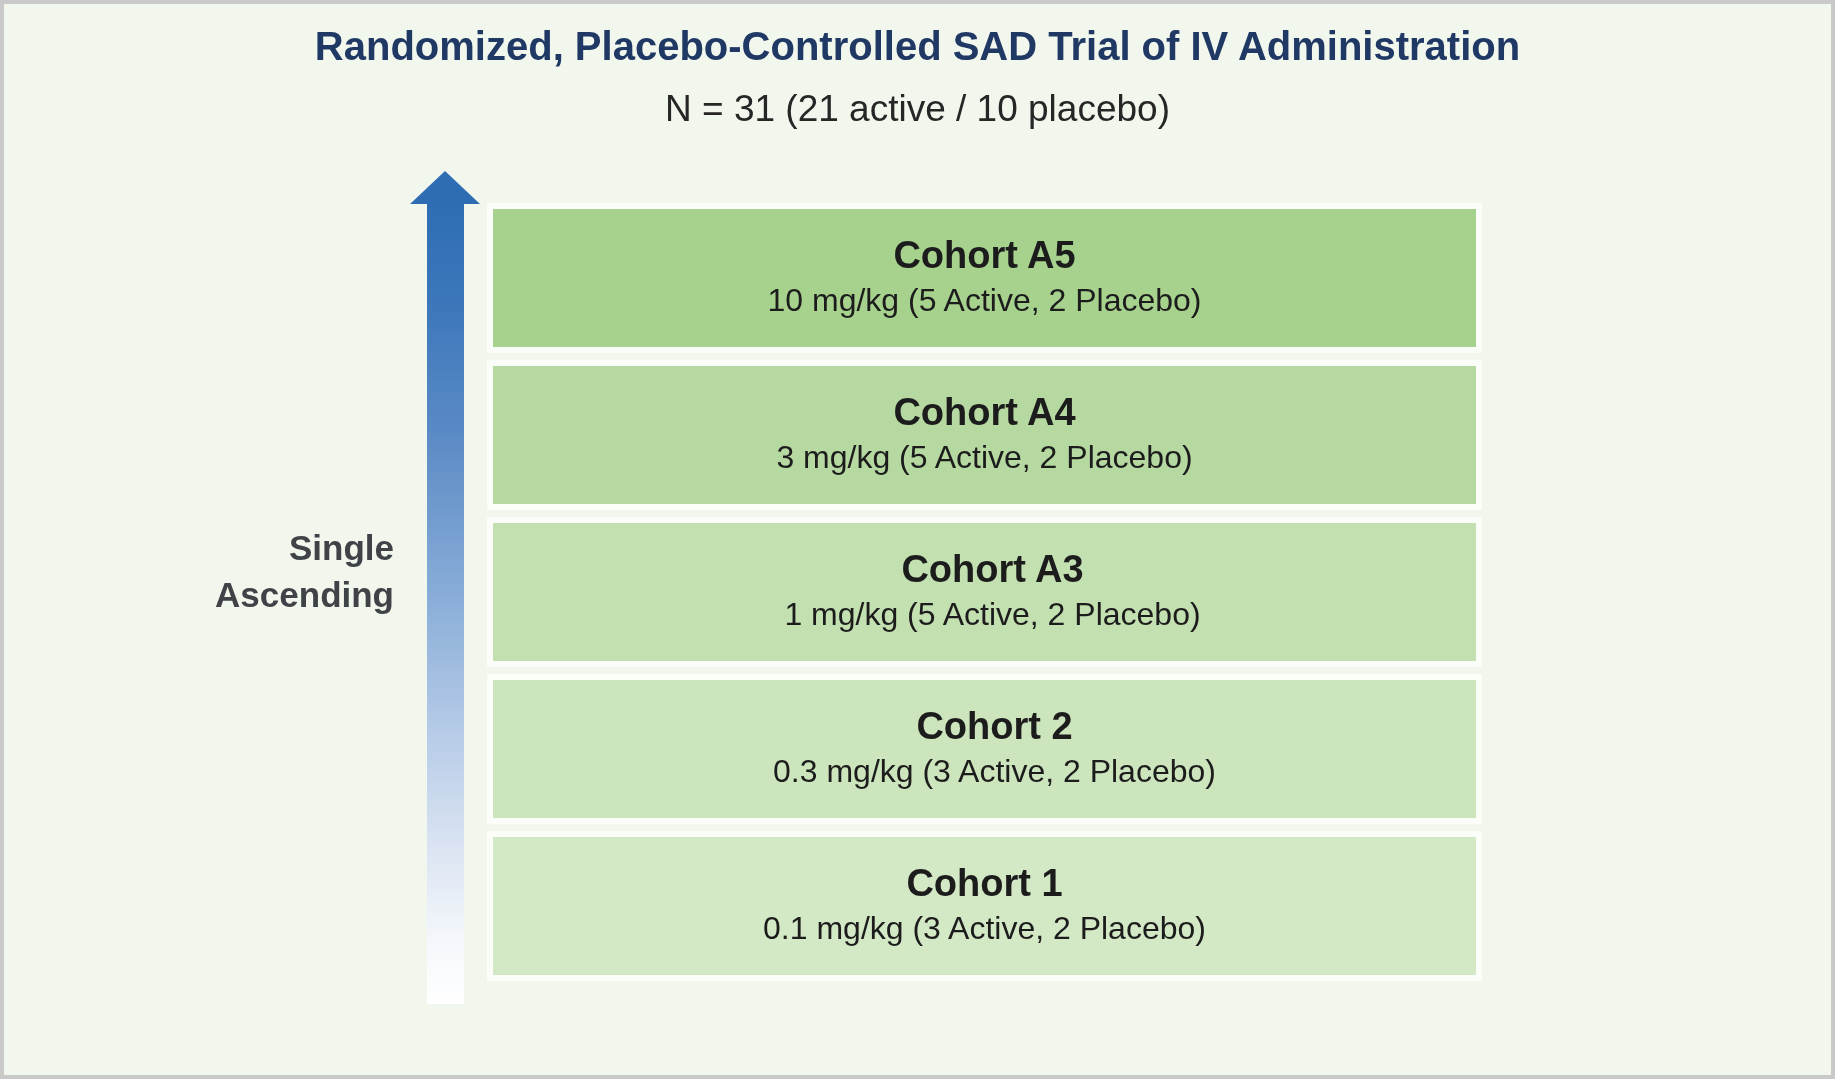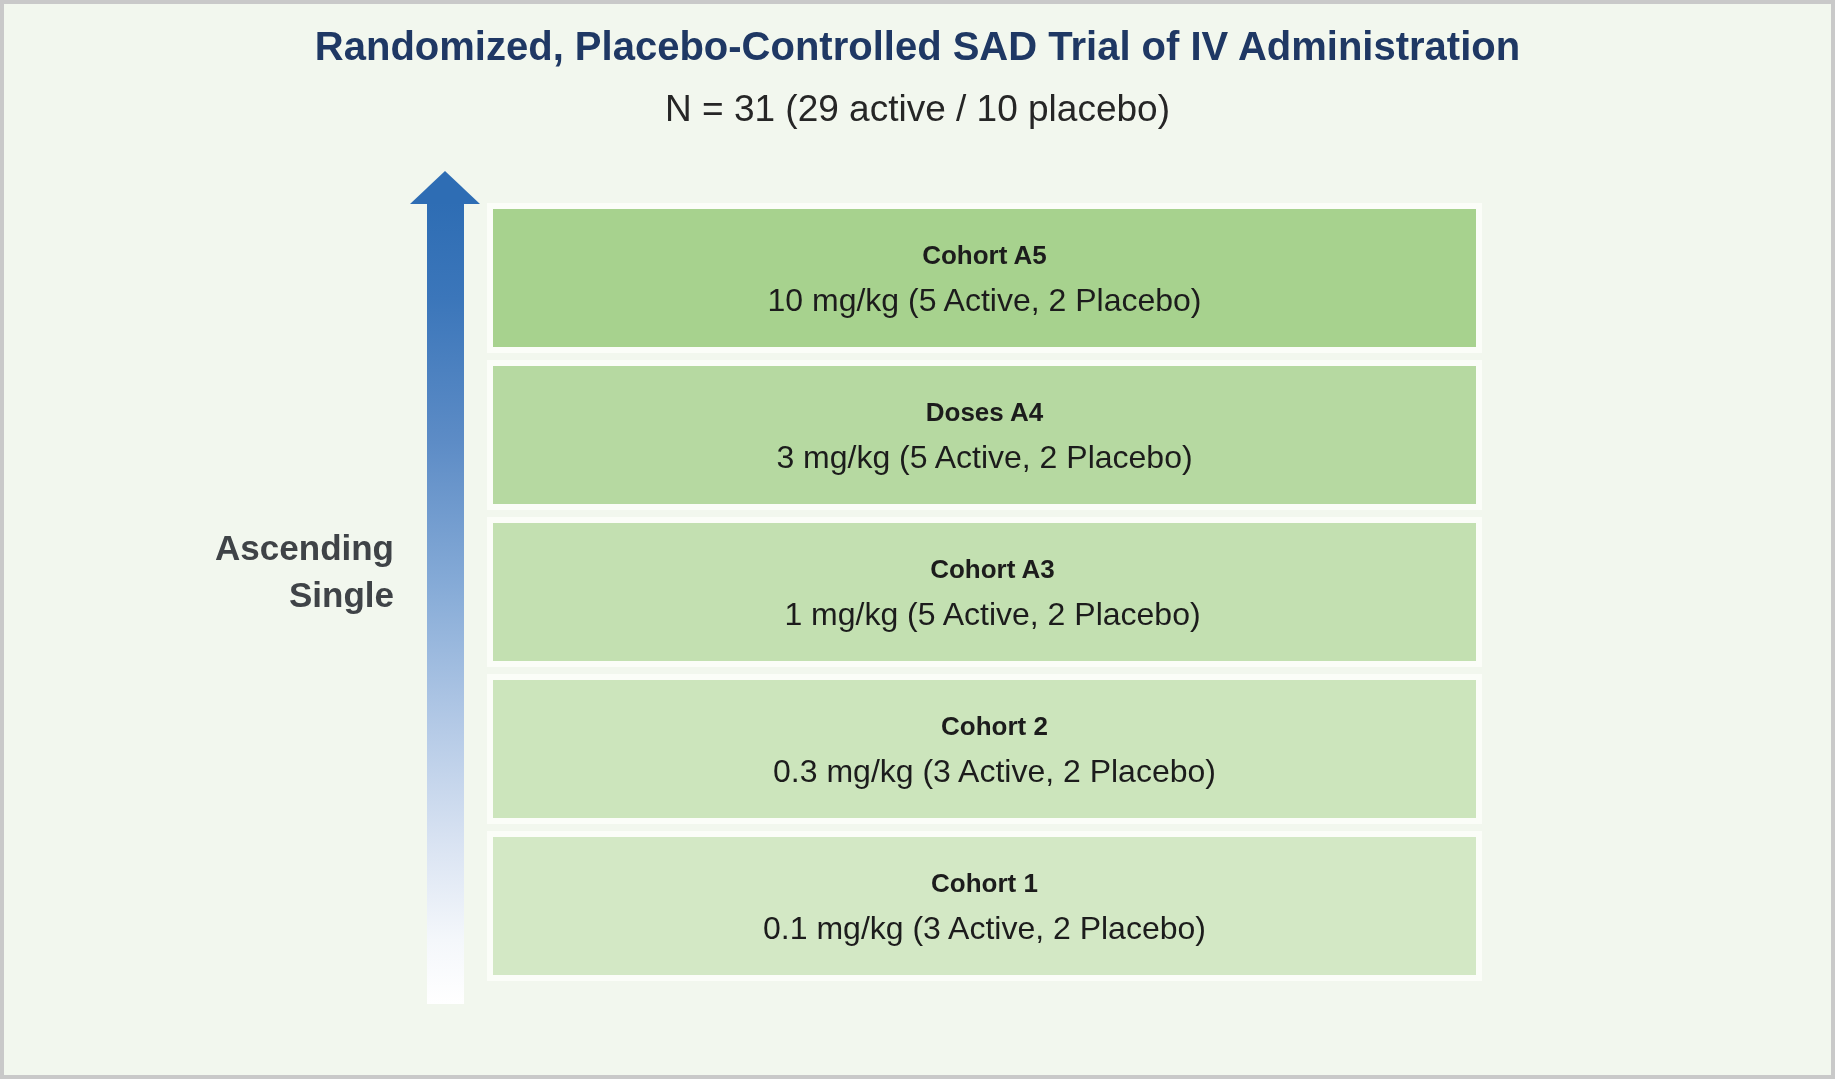--- a/index.html
+++ b/index.html
@@ -88,55 +88,55 @@
     box-shadow: 0 0 0 6px var(--box-outline, #fbfdf8);
     display: flex;
     flex-direction: column;
     align-items: center;
     justify-content: center;
     text-align: center;
     line-height: 45px;
     color: #1c1c1c;
   }
   .cohort-name {
-    font-size: 26px;
+    font-size: 38px;
     font-weight: bold;
   }
   .cohort-dose {
     font-size: 32px;
     font-weight: normal;
   }
 </style>
 </head>
 <body>
 
 <div class="canvas" style="--bg: #f2f7ee; --frame: #c9c9c9; --title-color: #1f3864; --subtitle-color: #262626; --axis-label-color: #3f4347; --arrow-blue: #2e6db4; --box-outline: #fbfdf8;">
 
   <div class="title">Randomized, Placebo-Controlled SAD Trial of IV Administration</div>
 
-  <div class="subtitle">N = 31 (29 active / 10 placebo)</div>
+  <div class="subtitle">N = 31 (21 active / 10 placebo)</div>
 
   <div class="axis-label">
+    <div>Single</div>
     <div>Ascending</div>
-    <div>Single</div>
   </div>
 
   <div>
     <div class="arrow-head"></div>
     <div class="arrow-shaft"></div>
   </div>
 
   <div class="cohort-stack" id="cohort-stack">
     <div class="cohort-box" style="background: rgb(167, 210, 142);">
       <div class="cohort-name">Cohort A5</div>
       <div class="cohort-dose">10 mg/kg (5 Active, 2 Placebo)</div>
     </div>
 
     <div class="cohort-box" style="background: rgb(182, 217, 161);">
-      <div class="cohort-name">Doses A4</div>
+      <div class="cohort-name">Cohort A4</div>
       <div class="cohort-dose">3 mg/kg (5 Active, 2 Placebo)</div>
     </div>
 
     <div class="cohort-box" style="background: rgb(195, 224, 177); padding-left: 16px;">
       <div class="cohort-name">Cohort A3</div>
       <div class="cohort-dose">1 mg/kg (5 Active, 2 Placebo)</div>
     </div>
 
     <div class="cohort-box" style="background: rgb(204, 229, 188); padding-left: 20px;">
       <div class="cohort-name">Cohort 2</div>

